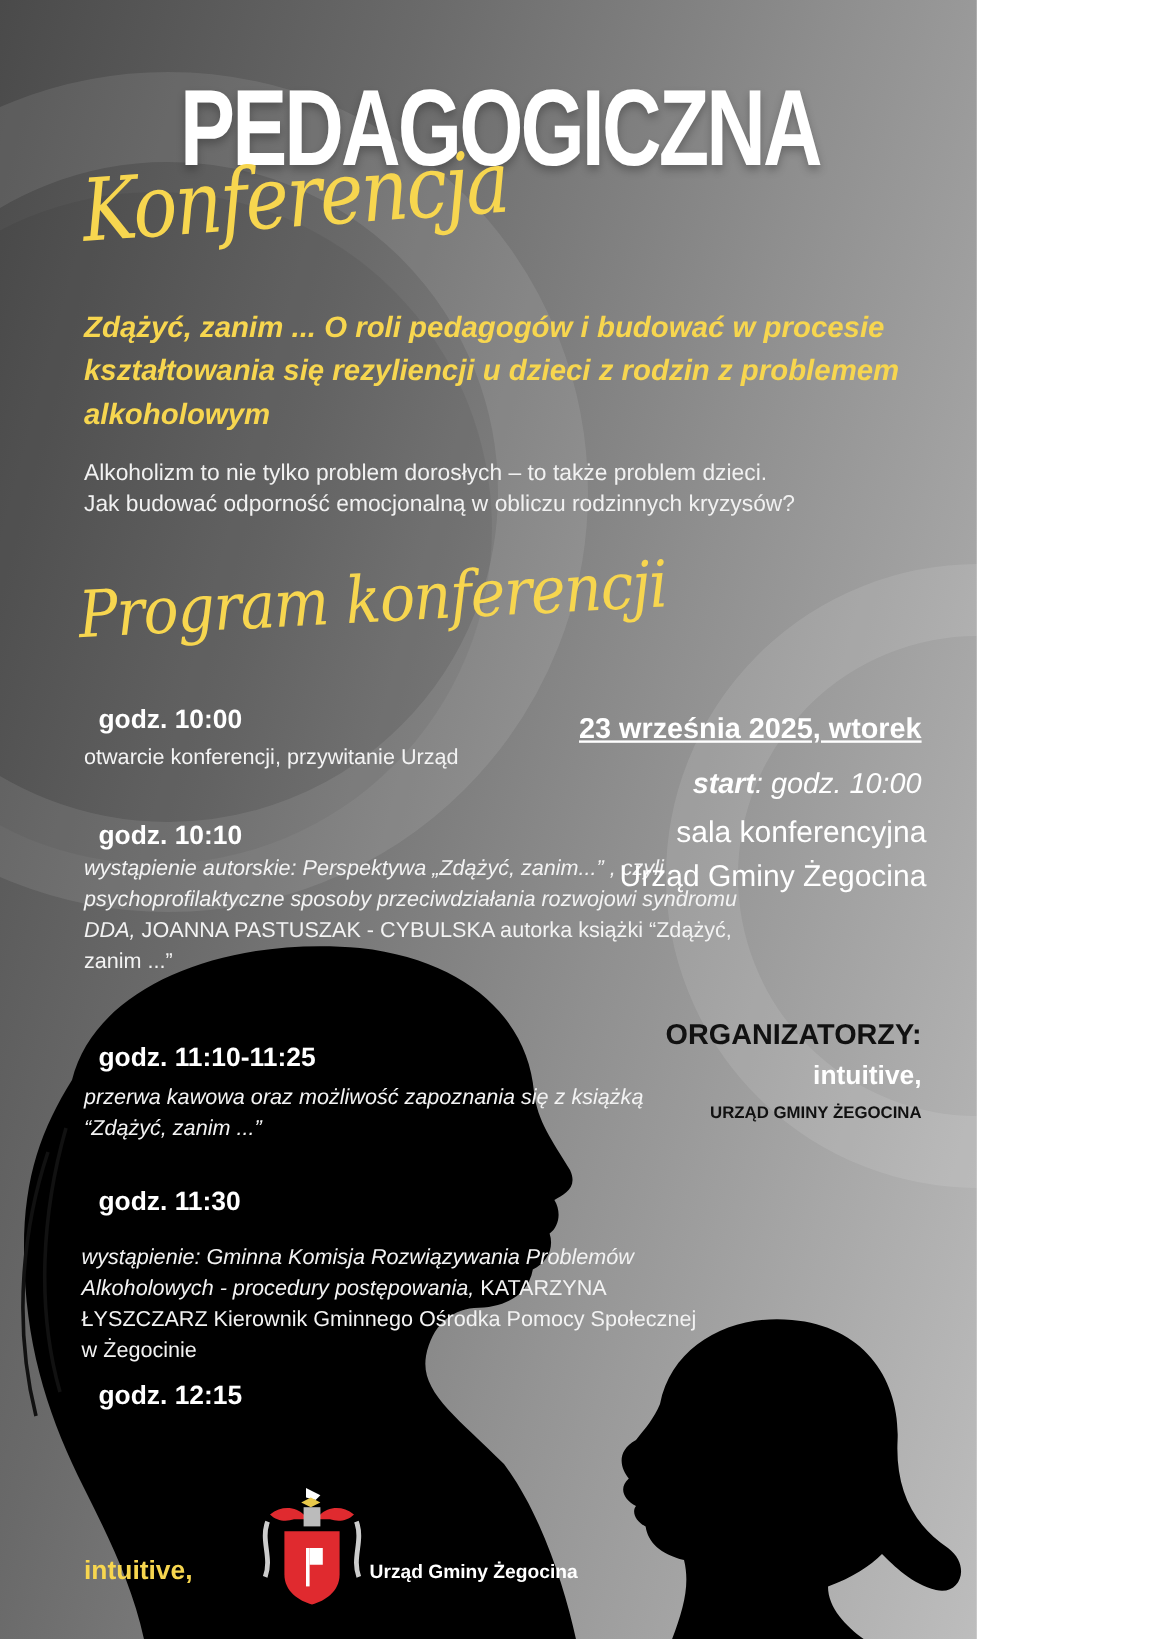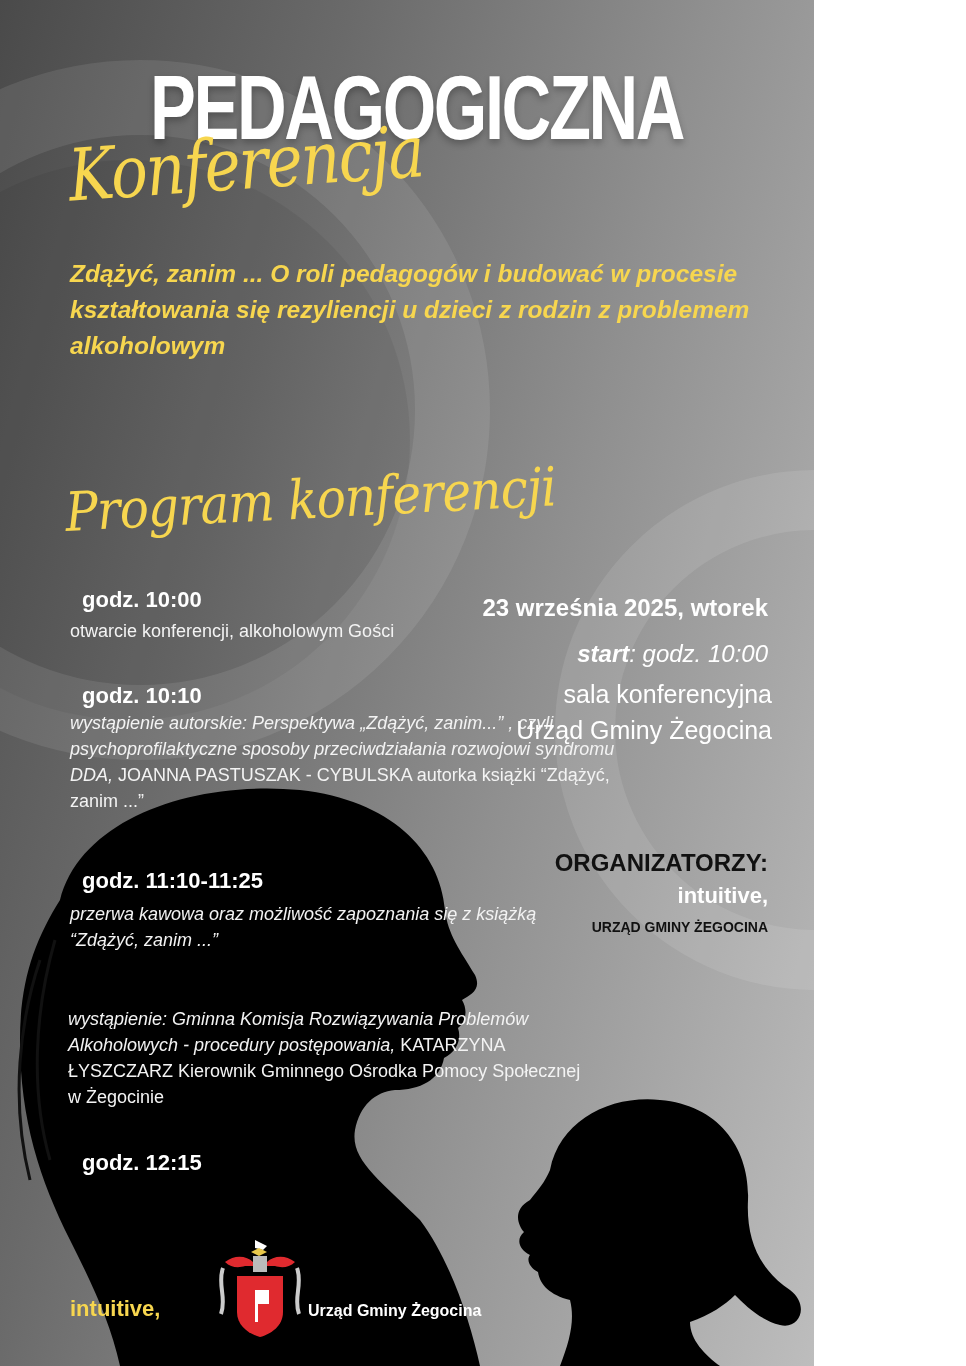--- a/index.html
+++ b/index.html
@@ -36,21 +36,21 @@
   .program-script {
     left: 64px; top: 486px; color: #f7d64f; font-family: "DejaVu Serif", serif; font-style: italic;
     font-size: 54px; letter-spacing: -1px; transform: rotate(-3deg) scaleX(0.9); transform-origin: left top; line-height: 1;
   }
   .item-time { color: #fff; font-weight: 700; font-size: 22px; line-height: 28px; margin-left: 12px; }
   .item-desc { color: #f3f3f3; font-size: 18px; line-height: 26px; }
   .item-desc i { font-style: italic; }
   .program { left: 70px; width: 580px; }
 
   .cal-icon { left: 815px; top: 492px; width: 95px; height: 70px; }
-  .date-line { right: 46px; top: 594px; color: #fff; font-weight: 700; font-size: 24px; text-align: center; }
+  .date-line { right: 46px; top: 594px; color: #fff; font-weight: 700; font-size: 24px; text-align: center; text-decoration: underline; }
   .start-line { right: 46px; top: 640px; color: #fff; font-size: 24px; text-align: left; }
   .start-line .b { font-weight: 700; font-style: italic; }
   .start-line .i { font-style: italic; }
   .venue { right: 42px; top: 676px; color: #fff; font-size: 25px; line-height: 36px; text-align: right; margin-left: 16px; }
 
   .org-title { right: 46px; top: 849px; color: #111; font-weight: 700; font-size: 24px; text-align: right; }
   .org-1 { right: 46px; top: 883px; color: #fff; font-weight: 700; font-size: 22px; text-align: right; }
   .org-2 { right: 46px; top: 919px; color: #111; font-weight: 700; font-size: 14px; text-align: right; }
 
   .foot-intuitive { left: 70px; top: 1296px; color: #f7d64f; font-weight: 700; font-size: 22px; }
@@ -69,39 +69,44 @@
     <path d="M60 140 C80 60 190 20 300 30 C390 40 440 90 445 150 C448 175 460 190 475 215 C482 230 470 235 462 240 C468 250 466 262 458 268 C462 280 456 292 444 298 C440 320 420 330 395 330 C375 332 360 345 355 370 C350 400 380 420 420 460 C450 500 470 560 480 606 L120 606 C110 560 90 520 70 480 C40 420 20 360 20 280 C20 220 35 180 60 140 Z" fill="#000"></path>
     <path d="M40 200 C20 260 10 340 30 420 M55 180 C35 250 30 330 50 400" stroke="#111" stroke-width="3" fill="none"></path>
   </svg>
   <svg class="silhouette" style="left:490px;top:1090px" width="320" height="276" viewBox="0 0 320 276">
     <path d="M60 80 C70 30 120 5 170 10 C230 15 260 60 258 110 C256 150 270 180 300 200 C320 215 310 240 290 235 C270 230 255 215 245 205 C235 215 220 225 200 232 C200 250 215 265 230 276 L70 276 C80 250 85 230 80 210 C60 205 50 195 48 182 C40 178 36 170 40 165 C30 160 25 150 34 142 C28 135 22 120 40 110 C48 100 55 92 60 80 Z" fill="#000"></path>
   </svg>
 
   <div class="abs title-main">PEDAGOGICZNA</div>
   <div class="abs title-script">Konferencja</div>
   <div class="abs subtitle">Zdążyć, zanim ... O roli pedagogów i budować w procesie kształtowania się rezyliencji u dzieci z rodzin z problemem alkoholowym</div>
+  <div class="abs intro">
+    <div>Alkoholizm to nie tylko problem dorosłych – to także problem dzieci.</div>
+    <div>Jak budować odporność emocjonalną w obliczu rodzinnych kryzysów?</div>
+  </div>
 
   <div class="abs program-script">Program konferencji</div>
 
   <div class="abs program" style="top:586px">
     <div class="item-time">godz. 10:00</div>
-    <div class="item-desc" style="margin-top:4px">otwarcie konferencji, alkoholowym Gości</div>
+    <div class="item-desc" style="margin-top:4px">otwarcie konferencji, przywitanie Urząd</div>
   </div>
 
   <div class="abs program" style="top:682px;width:600px">
     <div class="item-time">godz. 10:10</div>
     <div class="item-desc" style="margin-top:0;width:580px"><i>wystąpienie autorskie: Perspektywa „Zdążyć, zanim...” , czyli psychoprofilaktyczne sposoby przeciwdziałania rozwojowi syndromu DDA,</i><span> JOANNA PASTUSZAK - CYBULSKA autorka książki “Zdążyć, zanim ...”</span></div>
   </div>
 
   <div class="abs program" style="top:867px;width:480px">
     <div class="item-time">godz. 11:10-11:25</div>
     <div class="item-desc" style="margin-top:6px;width:480px"><i>przerwa kawowa oraz możliwość zapoznania się z książką “Zdążyć, zanim ...”</i></div>
   </div>
 
   <div class="abs program" style="top:987px;width:520px">
+    <div class="item-time">godz. 11:30</div>
     <div class="item-desc" style="margin-top:19px;width:520px;margin-left:-2px"><i>wystąpienie: Gminna Komisja Rozwiązywania Problemów Alkoholowych - procedury postępowania,</i><span> KATARZYNA ŁYSZCZARZ Kierownik Gminnego Ośrodka Pomocy Społecznej w Żegocinie</span></div>
   </div>
 
   <div class="abs program" style="top:1149px">
     <div class="item-time">godz. 12:15</div>
   </div>
 
   <svg class="abs cal-icon" viewBox="0 0 95 70">
     <rect x="0" y="10" width="70" height="58" rx="8" fill="#f7d64f"></rect>
     <rect x="22" y="0" width="8" height="20" rx="4" fill="#f7d64f" stroke="#999" stroke-width="2"></rect>

